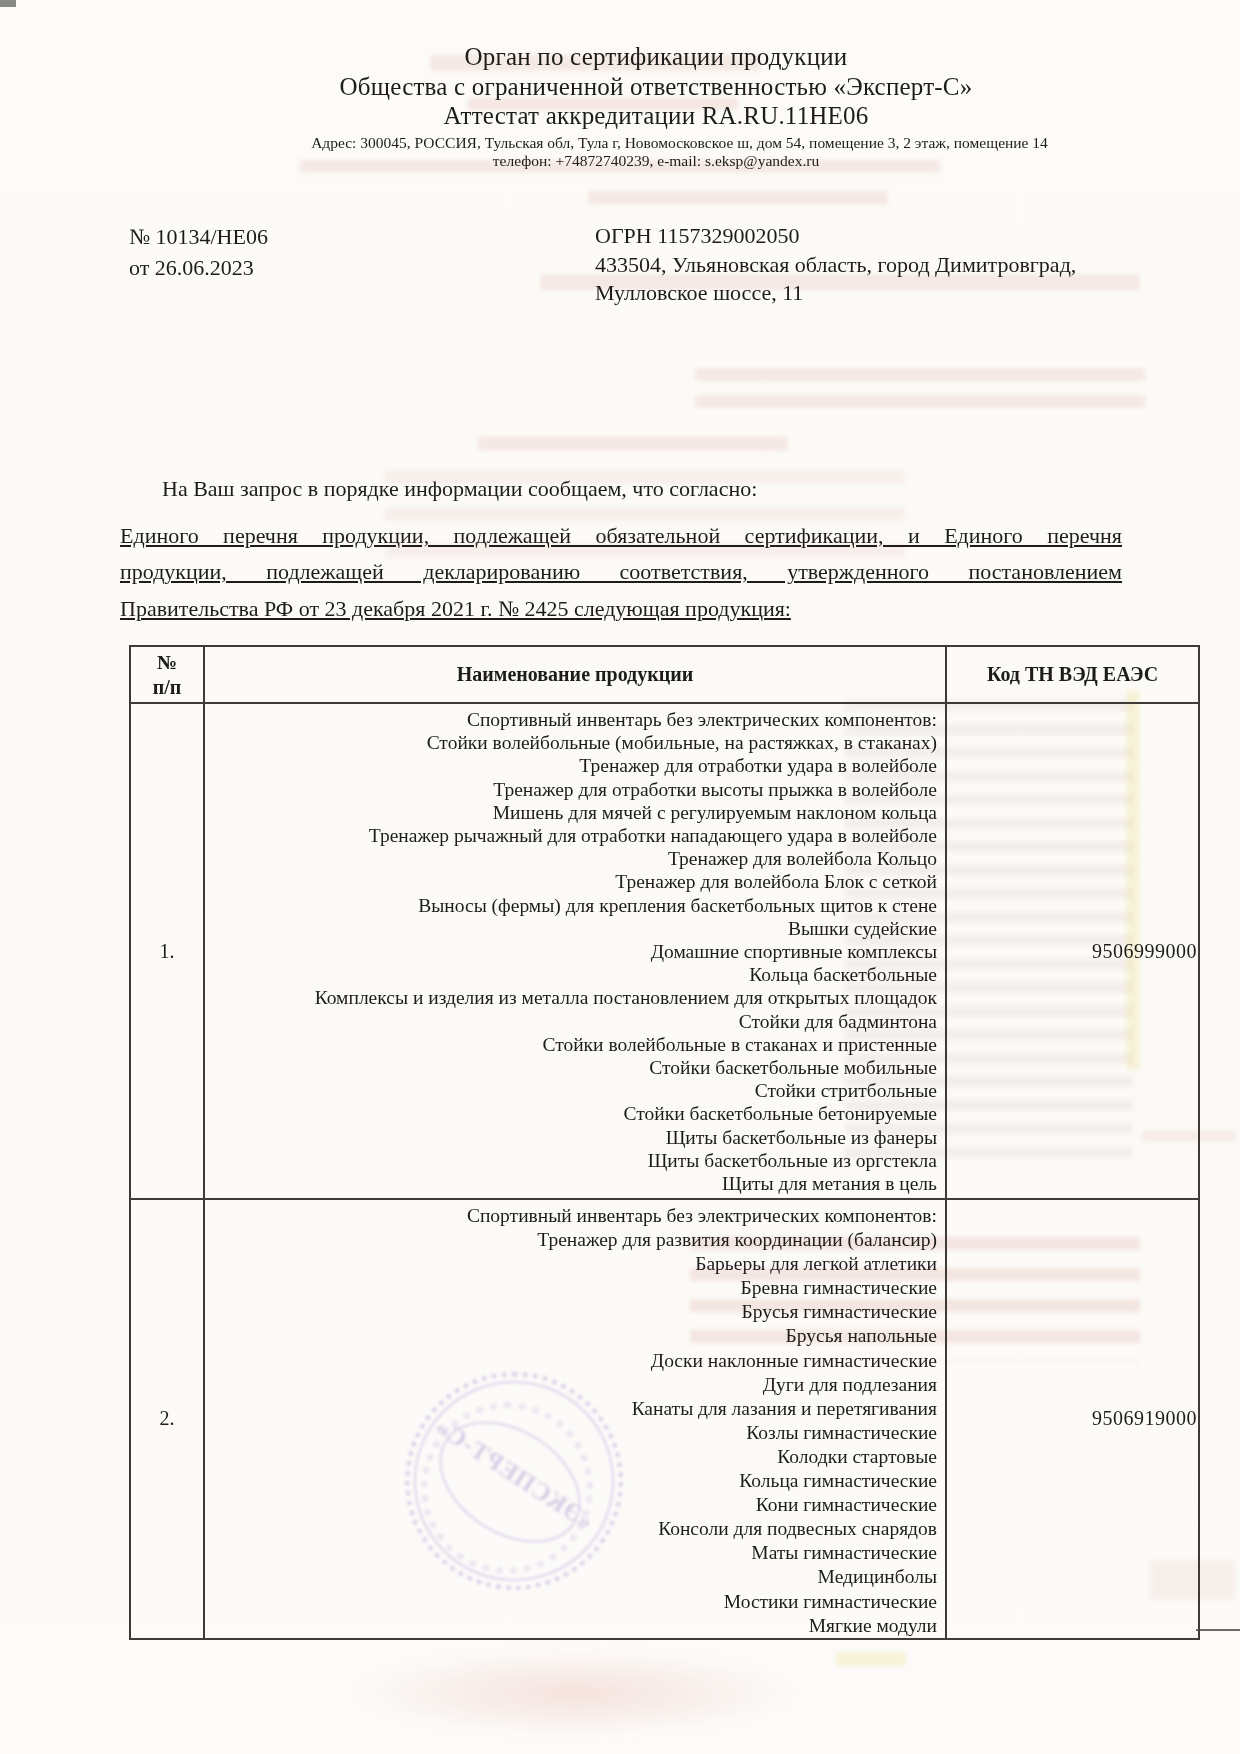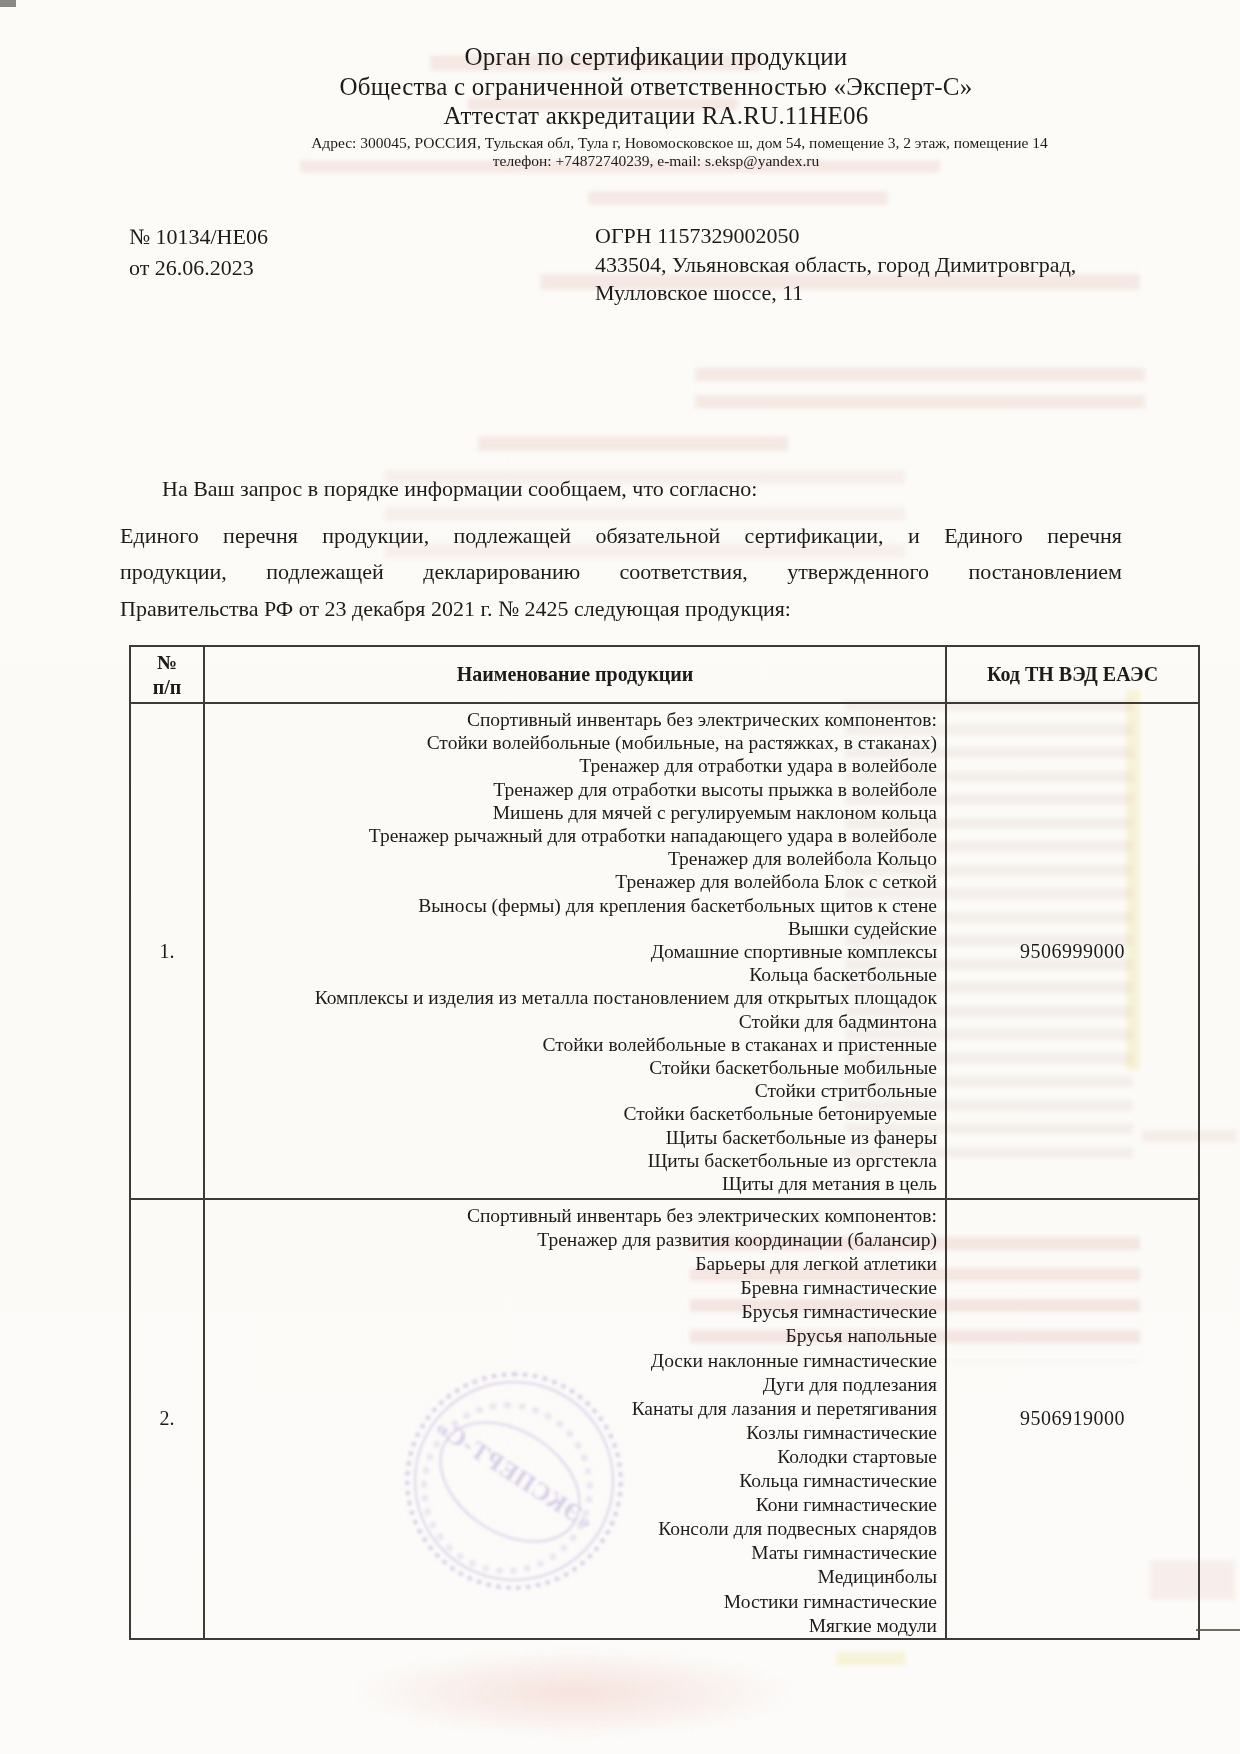--- a/index.html
+++ b/index.html
@@ -17,37 +17,37 @@
   .doc-header .big { font-size:25px; line-height:29.5px; letter-spacing:.2px; }
   .doc-header .small { font-size:15.5px; line-height:18.5px; }
 
   
   .ref-block { position:absolute; left:129px; top:222px; font-size:22px; line-height:30.5px; }
   .recipient-block { position:absolute; left:595px; top:222px; width:560px; font-size:22px; line-height:28.6px; }
 
   
   .intro { position:absolute; left:162px; top:452px; font-size:22px;margin-top:24px; }
   .paragraph { position:absolute; left:120px; top:518px; width:1002px; font-size:22px; }
-  .para-line { line-height:36.4px; text-align:justify; text-align-last:justify; }
+  .para-line { line-height:36.4px; text-align:justify; text-align-last:justify;text-decoration:underline; }
   .para-line:last-child { text-align-last:left; }
 
   
   table.products { position:absolute; left:129px; top:645px; width:1069px;
     border-collapse:collapse; table-layout:fixed; }
   table.products col.c-num  { width:74px; }
   table.products col.c-name { width:742px; }
   table.products col.c-code { width:253px; }
   table.products th, table.products td { border:2px solid #3e3b36; }
   table.products th { font-size:20px; font-weight:bold; text-align:center; vertical-align:middle; padding:0; }
   th.h-num { white-space:pre-line; line-height:25px; }
   tr.head-row { height:57px; }
   tr.body-row-1 { height:496px; }
   tr.body-row-2 { height:433px; }
   td.cell-num  { text-align:center; vertical-align:middle; font-size:20px; }
-  td.cell-code { text-align:center; vertical-align:middle; font-size:20px; letter-spacing:.5px; }
+  td.cell-code { text-align:right; vertical-align:middle; font-size:20px; letter-spacing:.5px; }
   td.cell-items { vertical-align:top; padding:4px 8px 0 9px; font-size:19.5px;text-align:right; }
   tr.body-row-1 .item-line { line-height:23.2px; }
   tr.body-row-2 .item-line { line-height:24.1px; }
   .item-line { white-space:nowrap; overflow:hidden; }
   .table-line-ext { position:absolute; left:1196px; top:1629px; width:44px; height:2px; background:#4a463f; opacity:.8; }
 
   
   .stamp { position:absolute; left:405px; top:1372px; width:218px; height:218px;
     opacity:.40; filter:blur(1.4px); transform:scaleX(-1); pointer-events:none; }
   .stamp-ring-outer { position:absolute; inset:0; border-radius:50%; border:5px dotted #a58fcf; }

